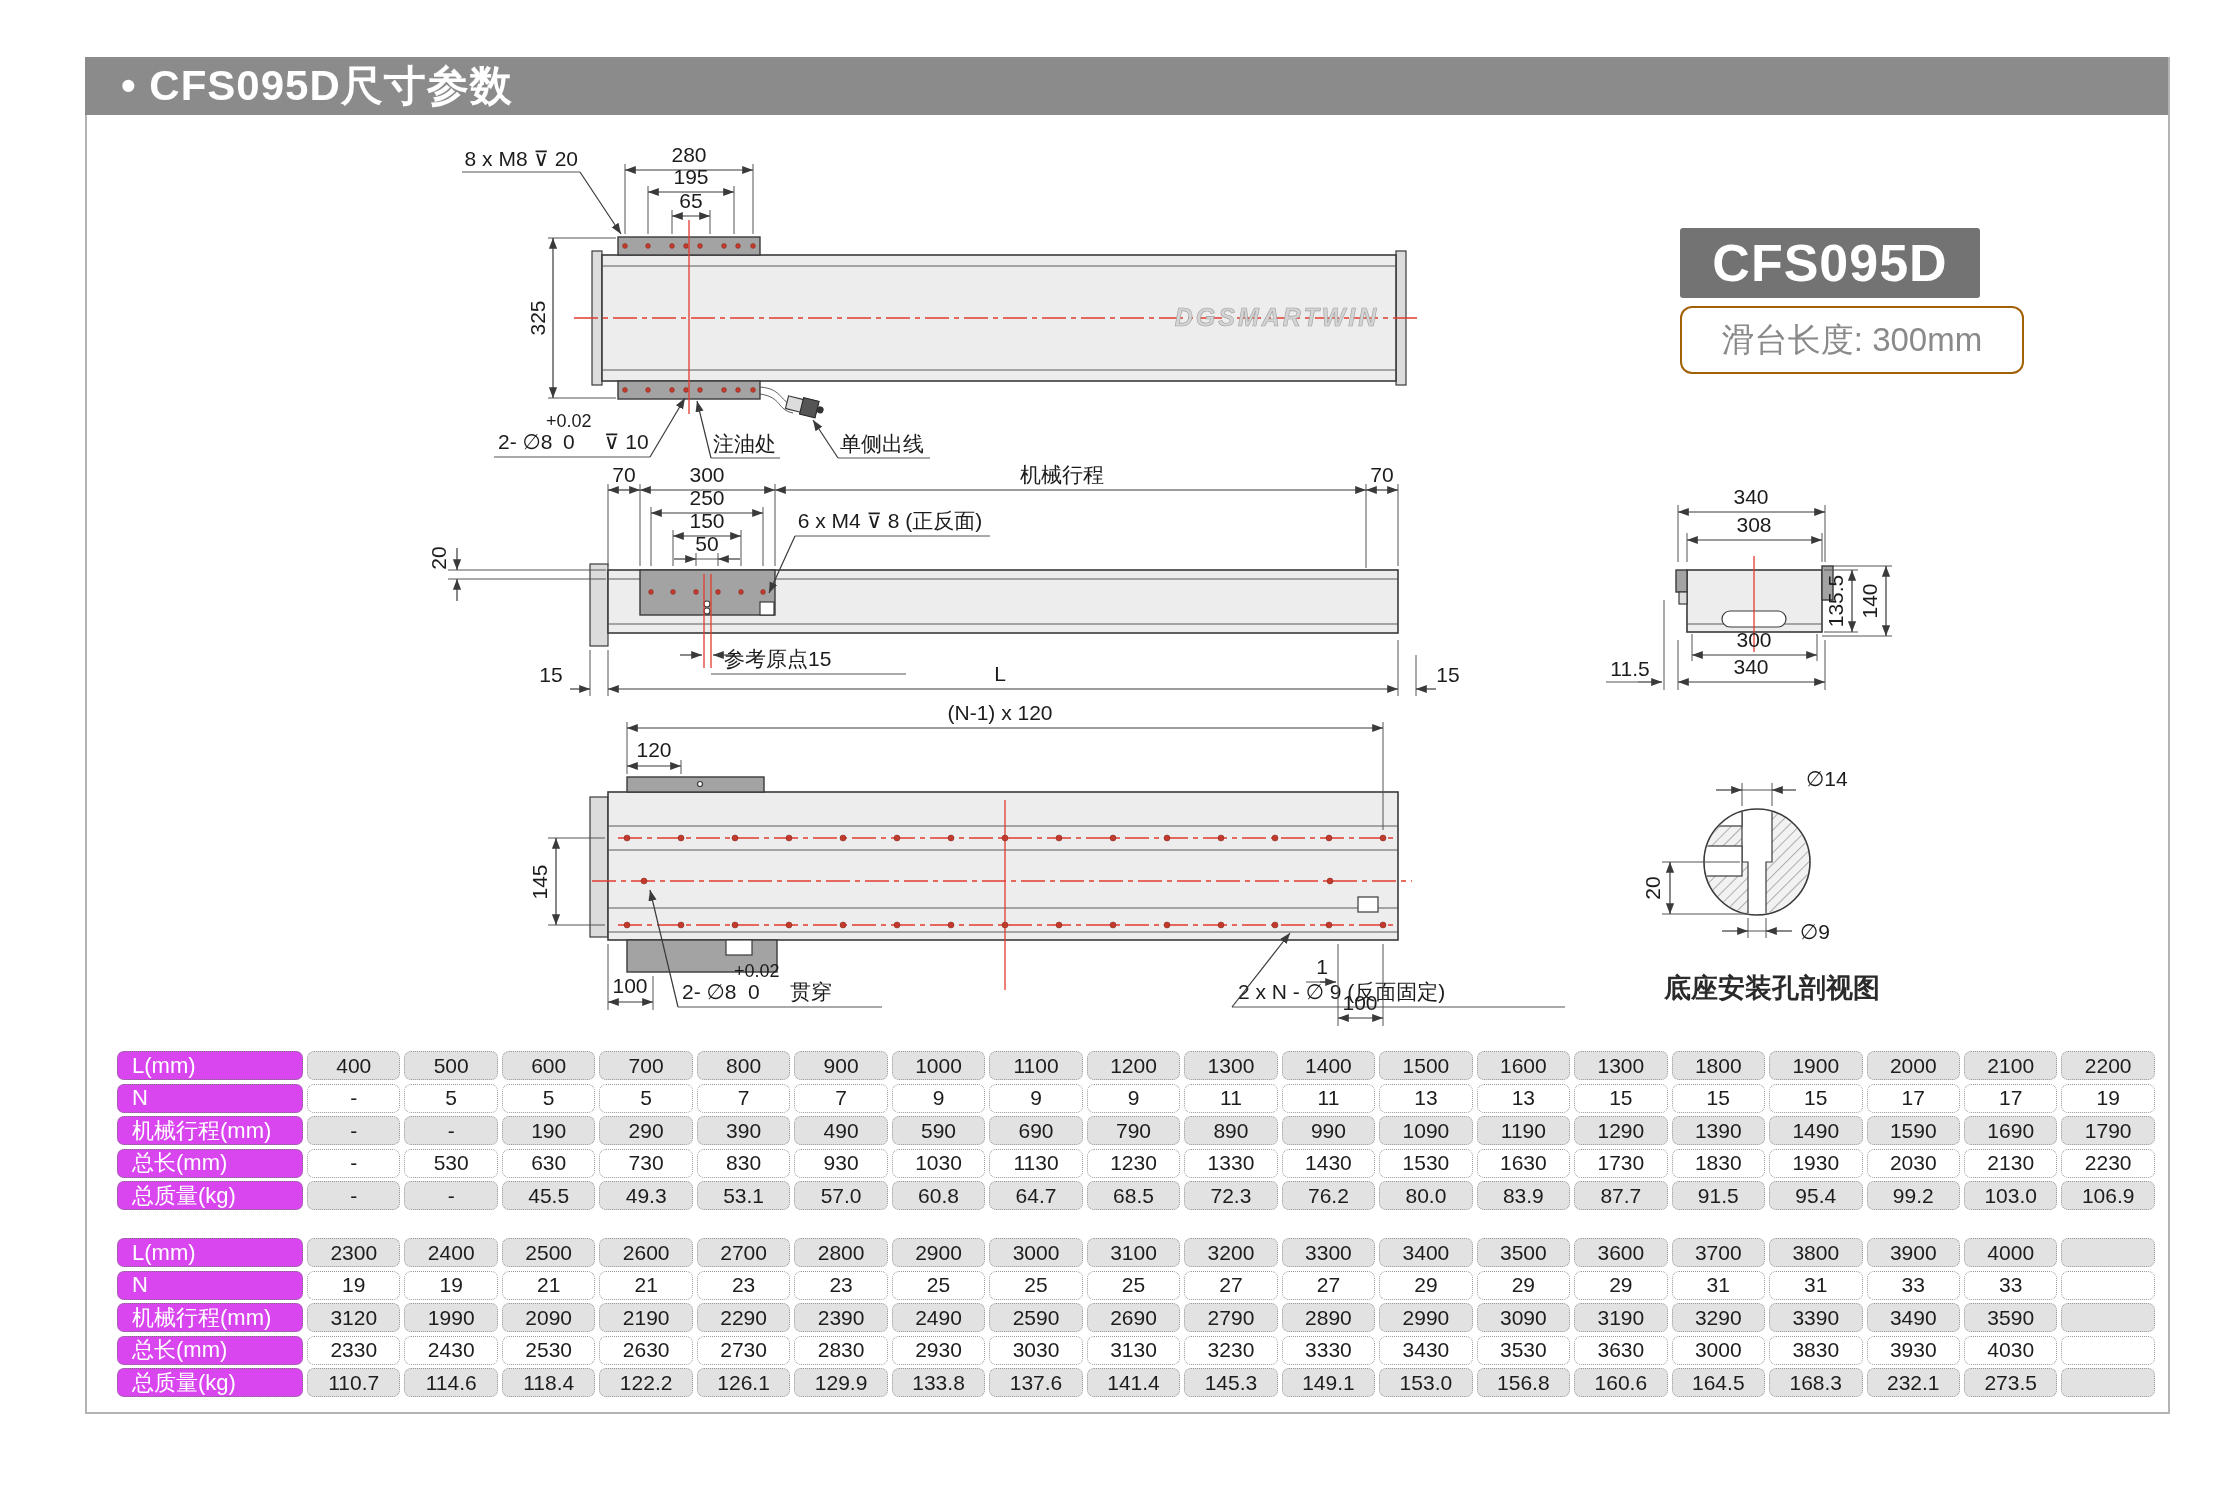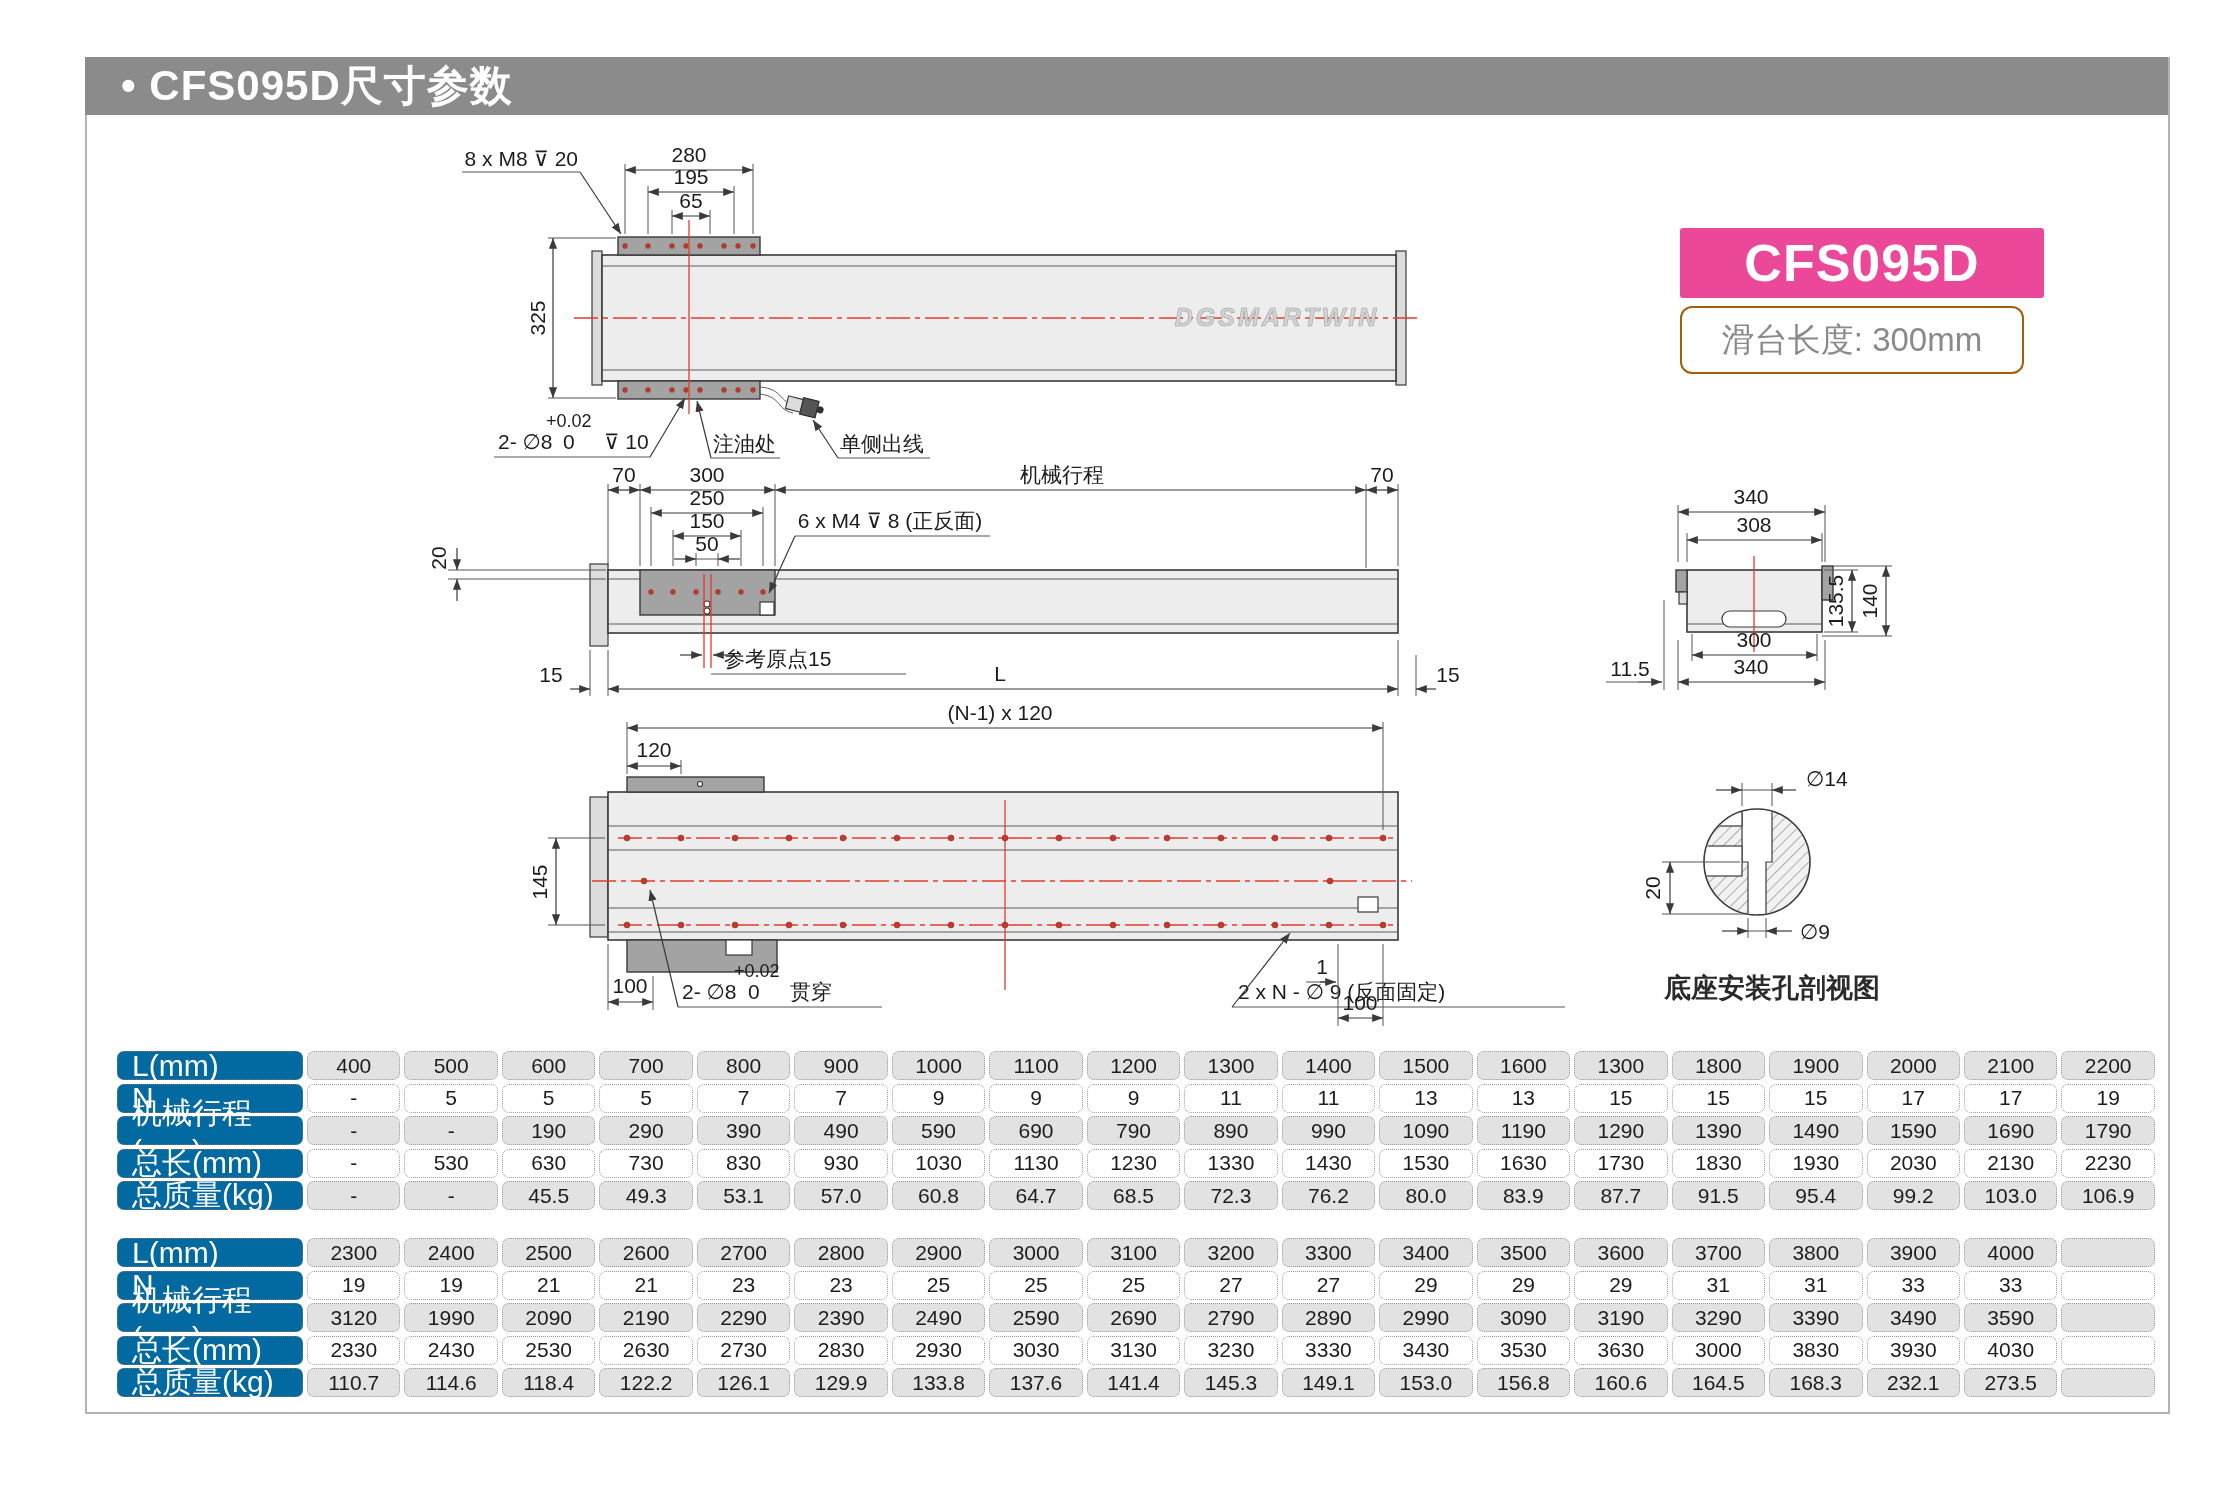--- a/index.html
+++ b/index.html
@@ -2,35 +2,35 @@
 <html><head>
 <meta charset="utf-8">
 <style>
   html,body{margin:0;padding:0;background:#fff;width:2229px;height:1485px;overflow:hidden;
             font-family:"Liberation Sans",sans-serif;}
   .abs{position:absolute;}
   #frame{left:85px;top:57px;width:2081px;height:1353px;border:2px solid #b3b3b3;background:#fff;}
   #titlebar{left:85px;top:57px;width:2083px;height:58px;background:#8b8b8b;color:#fff;
             display:flex;align-items:center;padding-left:36px;box-sizing:border-box;
             font-size:42px;font-weight:bold;letter-spacing:1px;}
-  #badge{left:1680px;top:228px;width:364px;height:70px;background:#ec4899;color:#fff;
+  #badge{left:1680px;top:228px;width:300px;height:70px;background:#737373;color:#fff;
          display:flex;align-items:center;justify-content:center;font-size:52px;font-weight:bold;
          border-radius:3px;letter-spacing:1px;}
   #lenbox{left:1680px;top:306px;width:340px;height:64px;background:#fff;border:2px solid #a16207;
           border-radius:12px;color:#8a8a8a;display:flex;align-items:center;justify-content:center;
           font-size:33px;}
   #drawing{left:0;top:0;width:2229px;height:1050px;}
   
   .spec-table{left:117px;width:2038px;}
   #table1{top:1051px;} #table2{top:1238px;}
   .trow{display:flex;gap:4px;margin-bottom:3.5px;height:29px;}
   .cell{border:1px dotted #989898;border-radius:7px;display:flex;align-items:center;
         justify-content:center;font-size:21px;color:#1d1d1d;box-sizing:border-box;}
-  .rlabel{width:186px;min-width:186px;background:#0369a1;color:#fff;justify-content:flex-start;
-          padding-left:14px;font-size:30px;border-color:#777;}
+  .rlabel{width:186px;min-width:186px;background:#d946ef;color:#fff;justify-content:flex-start;
+          padding-left:14px;font-size:22px;border-color:#777;}
   .dcell{flex:1;background:#fff;}
   .shade .dcell{background:#e2e2e2;}
   
   svg .body{fill:#ededed;stroke:#3a3a3a;stroke-width:1.6;}
   svg .cap{fill:#dcdcdc;stroke:#3a3a3a;stroke-width:1.2;}
   svg .dark{fill:#a3a3a3;stroke:#3a3a3a;stroke-width:1.4;}
   svg .white{fill:#fff;stroke:#3a3a3a;stroke-width:1.2;}
   svg .thin{stroke:#4a4a4a;stroke-width:0.9;fill:none;}
   svg .ext{stroke:#555;stroke-width:1;fill:none;}
   svg .dim{stroke:#3a3a3a;stroke-width:1.2;fill:none;}

